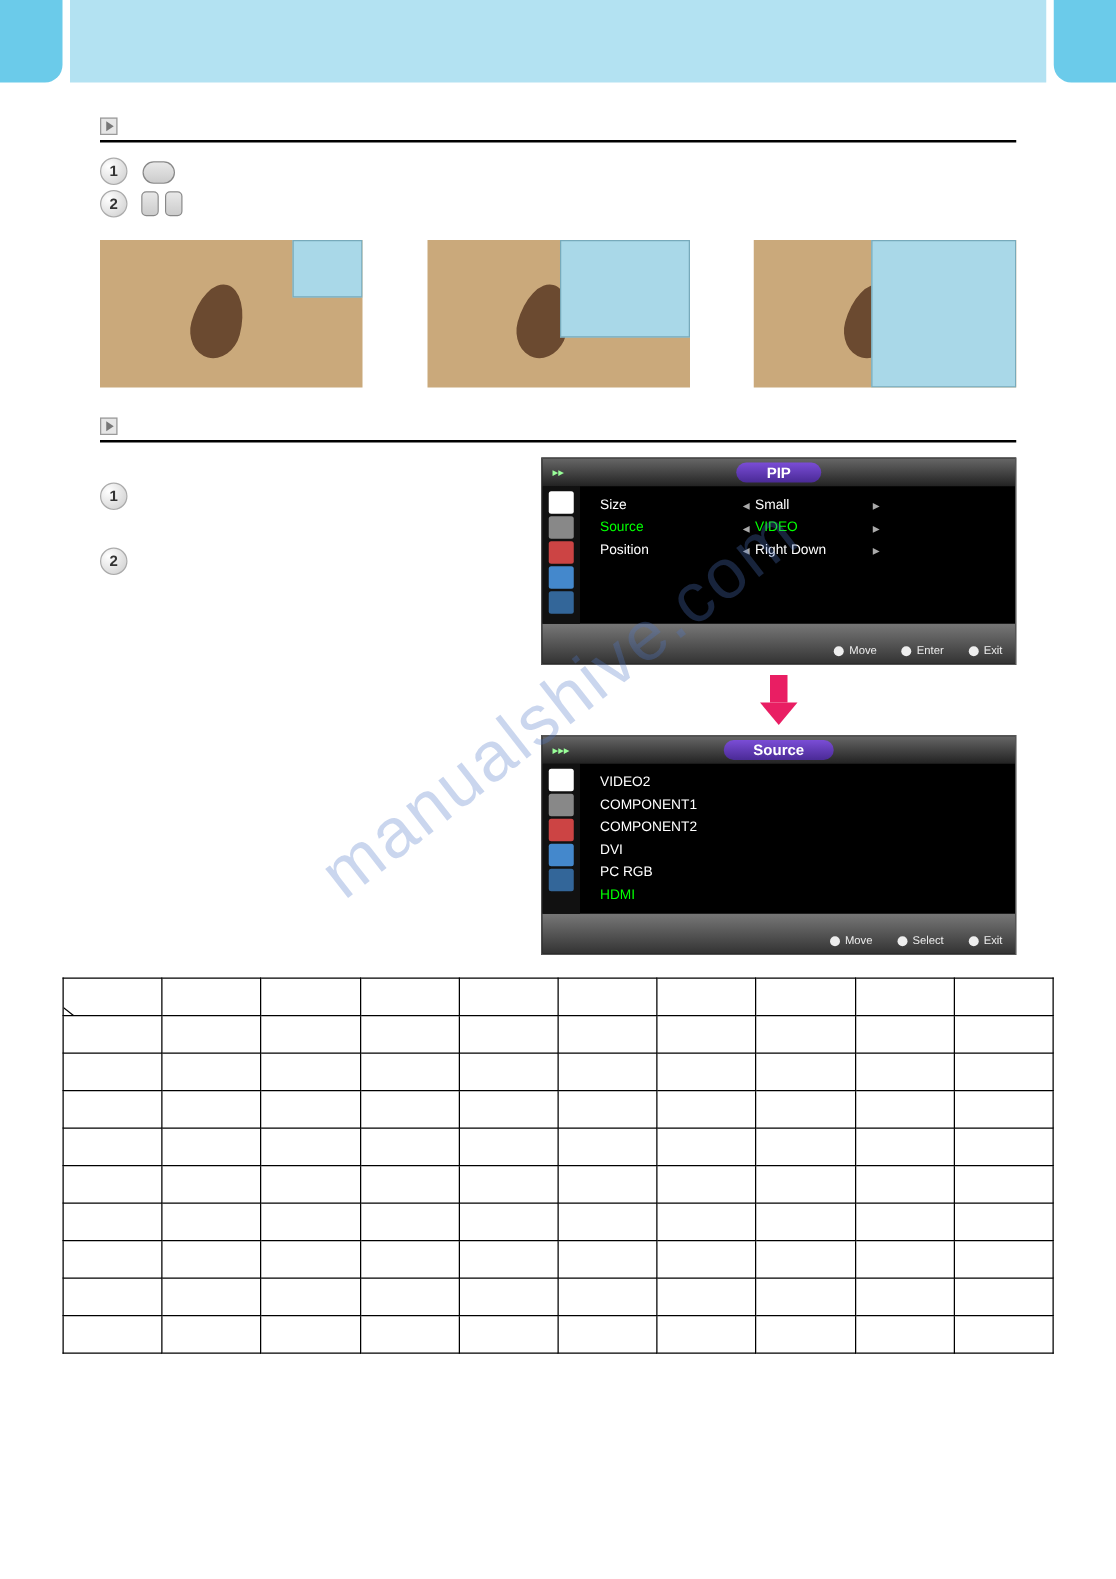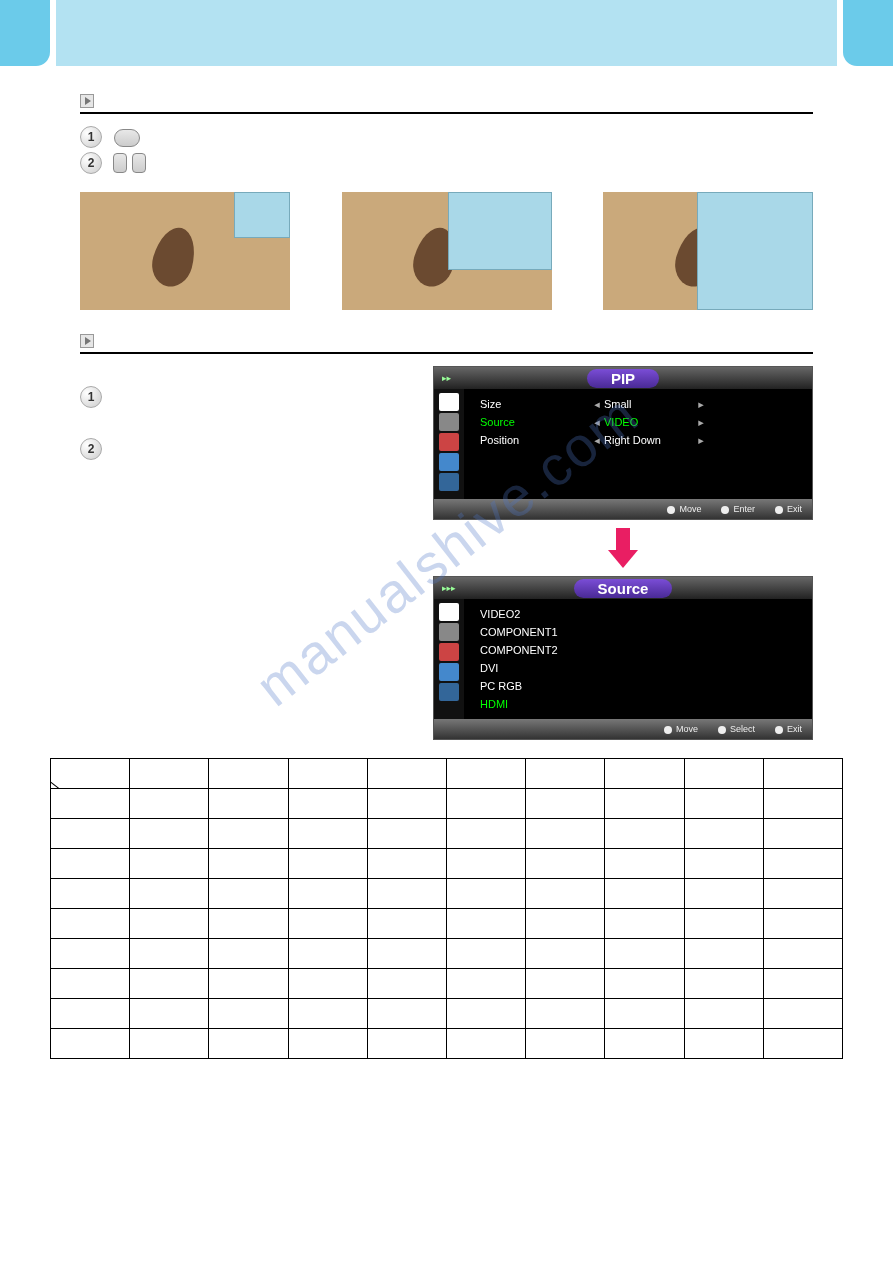--- a/index.html
+++ b/index.html
@@ -20,32 +20,32 @@
 .gallery{display:flex;justify-content:space-between;margin:18px 0 24px 0}
 .thumb{width:210px;height:118px;background:#caa97b;position:relative;overflow:hidden}
 .fish{position:absolute;left:35%;top:30%;width:40px;height:60px;background:#6b4a30;border-radius:50% 50% 50% 50%/60% 60% 40% 40%;transform:rotate(15deg)}
 .overlay{position:absolute;top:0;right:0;background:#a9d8e8;border:1px solid #7ab}
 .ov-sm{width:56px;height:46px}
 .ov-md{width:104px;height:78px}
 .ov-lg{width:116px;height:118px}
 .osd{width:380px;background:#000;border:1px solid #555;color:#fff;font-size:11px;margin-left:auto}
 .osd-top{height:22px;background:linear-gradient(#666,#222);display:flex;align-items:center;justify-content:center;position:relative}
 .osd-crumbs{position:absolute;left:8px;color:#9f9;font-size:9px}
-.osd-title{background:linear-gradient(#7a4dd6,#4a2a96);padding:1px 24px;border-radius:10px;font-weight:bold;font-size:15px}
+.osd-title{background:linear-gradient(#7a4dd6,#4a2a96);padding:1px 24px;border-radius:10px;font-weight:bold;font-size:12px}
 .osd-body{display:flex;min-height:110px}
 .osd-icons{width:30px;background:#111;display:flex;flex-direction:column;align-items:center;padding-top:4px;gap:2px}
 .oi{width:20px;height:18px;border-radius:2px}
 .oi1{background:#fff}.oi2{background:#888}.oi3{background:#c44}.oi4{background:#48c}.oi5{background:#369}
 .osd-content{flex:1;padding:6px 16px}
 .osd-row{display:flex;align-items:center;height:18px}
 .osd-label{width:110px}
 .osd-arrow{width:14px;text-align:center;color:#aaa}
 .osd-val{width:90px;text-align:left}
 .green{color:#0f0}
-.osd-foot{height:20px;background:linear-gradient(#777,#333);display:flex;align-items:center;justify-content:flex-end;font-size:9px;color:#eee;padding:0 10px;gap:20px}
+.osd-foot{height:20px;background:linear-gradient(#777,#333);display:flex;justify-content:flex-end;font-size:9px;color:#eee;padding:16px 10px;gap:20px}
 .dot{display:inline-block;width:8px;height:8px;border-radius:50%;background:#eee;margin-right:4px;vertical-align:middle}
 .arrow-down{width:30px;height:40px;margin:8px auto;position:relative}
 .arrow-down .stem{width:14px;height:22px;background:#e91e63;margin:0 auto}
 .arrow-down .head{width:0;height:0;border-left:15px solid transparent;border-right:15px solid transparent;border-top:18px solid #e91e63;margin:0 auto}
 .two-col{display:flex;gap:20px}
 .left-steps{width:340px}
 .right-osds{flex:1}
 table.compat{width:100%;border-collapse:collapse;margin-top:18px;font-size:9px}
 table.compat th,table.compat td{border:1px solid #000;padding:6px 4px;text-align:center;height:30px}
 table.compat th{font-weight:normal}

